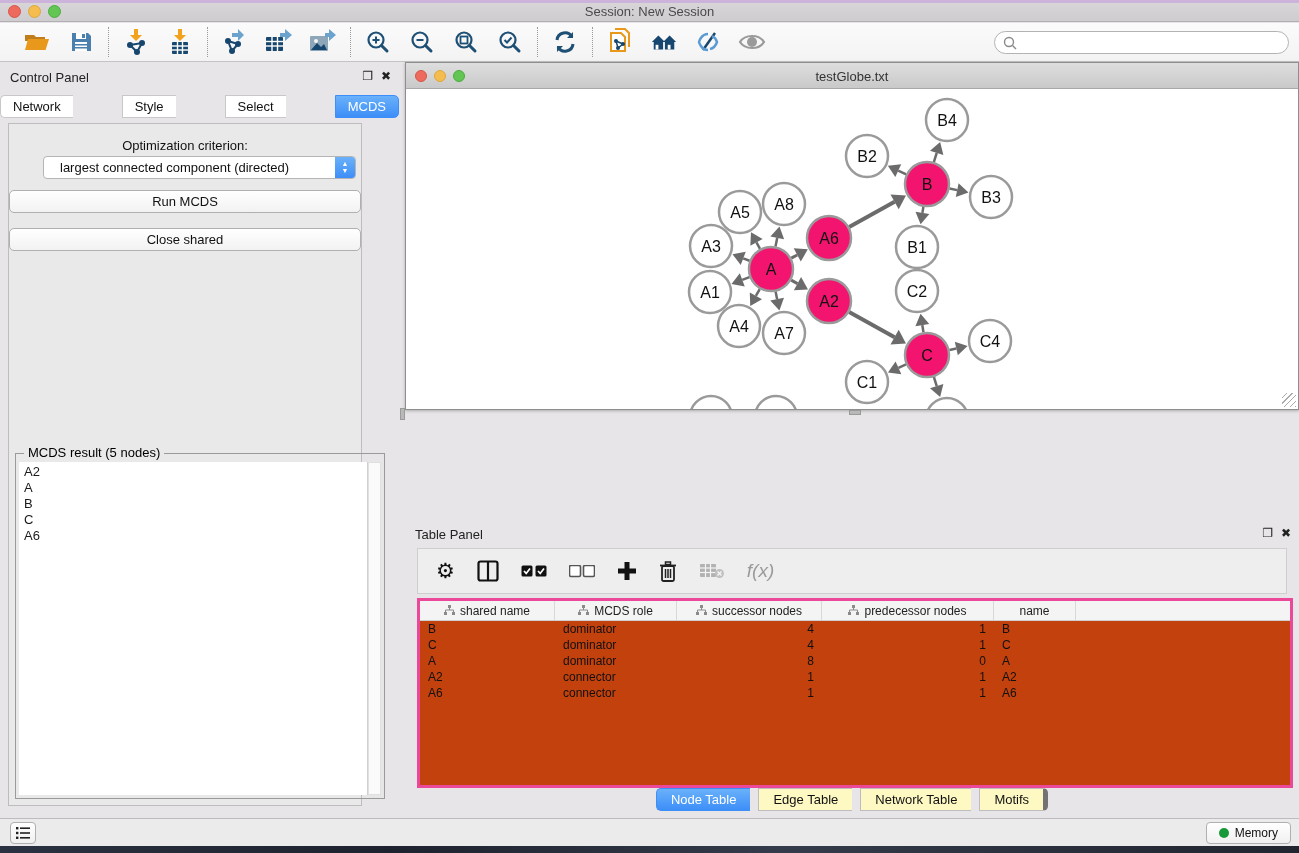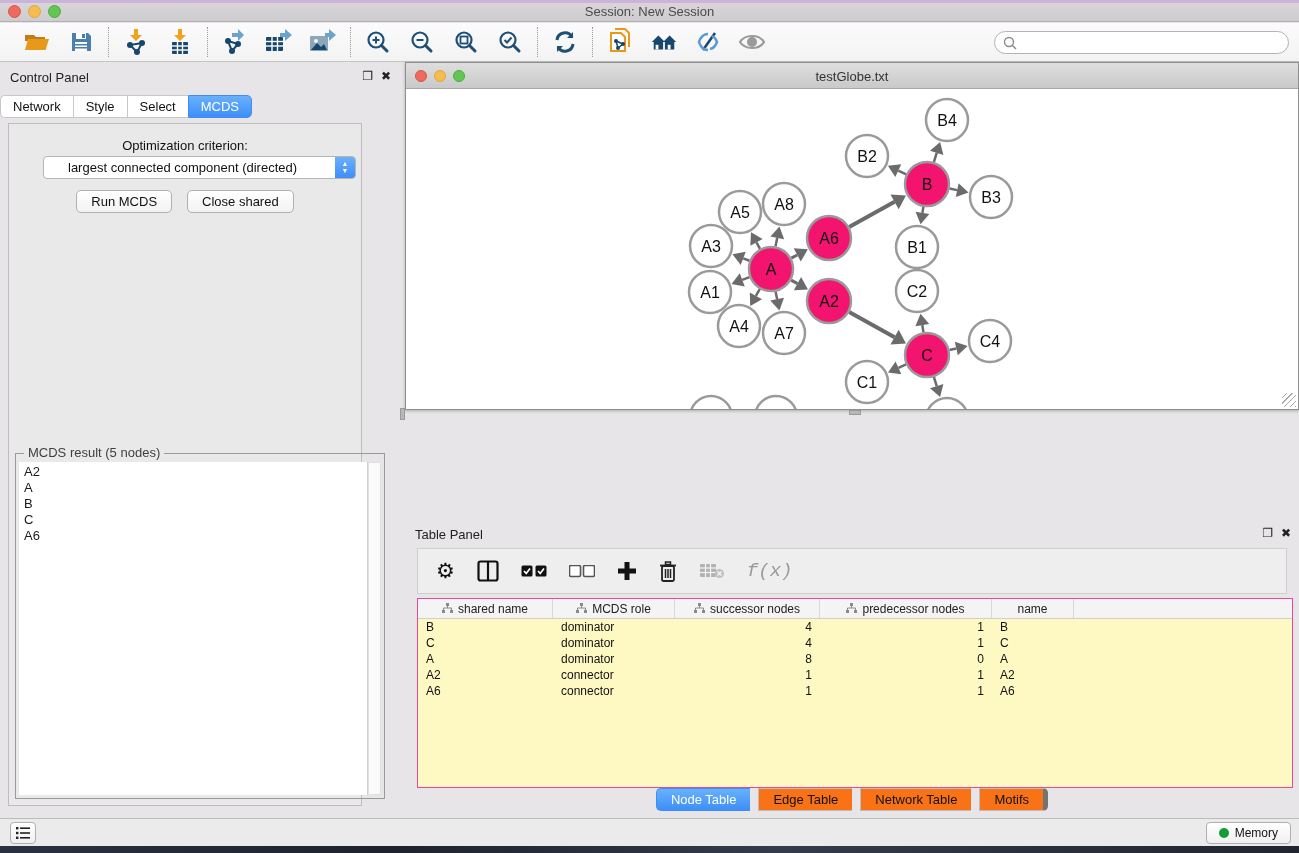--- a/index.html
+++ b/index.html
@@ -26,39 +26,39 @@
   .tb-sep { width:1px; height:30px; border-left:1px dotted #9a9a9a; }
   .tb-btn { width:28px; height:28px; display:flex; align-items:center; justify-content:center; cursor:default; }
   .search-wrap { position:absolute; right:10px; top:8px; width:295px; height:23px; background:#fff;
     border:1px solid #b3b3b3; border-radius:12px; display:flex; align-items:center; padding:0 8px; }
   .search-wrap input { border:none; outline:none; flex:1; font-size:12px; background:transparent; font-family:"Liberation Sans",sans-serif; }
 
   
   .control-panel { position:absolute; left:0; top:63px; width:399px; height:755px; background:#e7e5e7; }
   .panel-head { position:relative; height:26px; padding:7px 10px 0 10px; font-size:13px; color:#222; }
   .panel-head .ph-icons { position:absolute; right:8px; top:6px; display:flex; gap:8px; font-size:12px; color:#222; }
-  .cp-tabs { display:flex; justify-content:flex-start; margin-top:6px; }
+  .cp-tabs { display:flex; justify-content:space-between; margin-top:6px; }
   .cp-tab { background:#fff; border:1px solid #c8c8c8; border-right:none; padding:3px 12px; font-size:13px; color:#111; }
   .cp-tab:first-child { border-radius:5px 0 0 5px; }
   .cp-tab:last-child { border-radius:0 5px 5px 0; border-right:1px solid #c8c8c8; }
   .cp-tab.active { background:linear-gradient(#6ab1fa,#3d8ef8); color:#fff; border-color:#3d8ef8; }
   .cp-content { position:absolute; left:8px; top:60px; width:354px; height:683px;
     background:#e9e9e9; border:1px solid #bdbdbd; }
   .opt-label { text-align:center; margin-top:14px; font-size:13px; color:#111; }
   .combo { position:absolute; left:34px; top:32px; width:313px; height:23px; background:#fff;
     border:1px solid #b5b5b5; border-radius:4px; display:flex; align-items:center; }
-  .combo .combo-text { flex:1; padding-left:24px; font-size:13px; color:#111; white-space:nowrap; overflow:hidden; }
+  .combo .combo-text { flex:1; padding-left:16px; font-size:13px; color:#111; white-space:nowrap; overflow:hidden; }
   .combo .combo-step { width:20px; height:21px; background:linear-gradient(#6ab1fa,#3d8ef8);
     border-radius:0 3px 3px 0; display:flex; flex-direction:column; align-items:center; justify-content:center; gap:1px; }
   .combo .combo-step span { color:#fff; font-size:7px; line-height:6px; }
-  .btn-row { position:absolute; left:0; top:66px; width:100%; display:flex; justify-content:center; gap:15px; }
+  .btn-row { position:absolute; left:0; top:66px; width:100%; display:flex; justify-content:center; gap:15px;flex-direction:column; }
   .push-btn { background:linear-gradient(#ffffff,#f2f2f2); border:1px solid #b0b0b0; border-radius:5px;
     padding:3px 14px; font-size:13px; color:#111; }
   .result-box { position:absolute; left:6px; top:329px; width:370px; height:346px; border:1px solid #9a9a9a; }
-  .result-legend { position:absolute; left:8px; top:-9px; background:#e9e9e9; padding:0 4px; font-size:13px; color:#404040; }
+  .result-legend { position:absolute; left:8px; top:-9px; background:#e9e9e9; padding:0 4px; font-size:13px; color:#000000; }
   .result-list { position:absolute; left:3px; top:8px; right:16px; bottom:3px; background:#fff;
     border-right:1px solid #d0d0d0; font-size:13px; padding:2px 0 0 5px; line-height:16px; }
   .result-scroll { position:absolute; top:8px; right:3px; bottom:3px; width:13px; background:#fafafa; border:1px solid #e0e0e0; }
 
   
   .net-window { position:absolute; left:405px; top:62px; width:894px; height:348px;
     background:#fff; border:1px solid #8e8e8e; box-shadow:0 1px 3px rgba(0,0,0,.25); }
   .net-titlebar { position:relative; height:26px; background:linear-gradient(#dedede,#c9c9c9); border-bottom:1px solid #a8a8a8; }
   .net-titlebar .lights { top:7px; left:9px; }
   .net-titlebar .light { width:12px; height:12px; }
@@ -67,31 +67,31 @@
   .resize-grip { position:absolute; right:2px; bottom:2px; width:14px; height:14px;
     background:repeating-linear-gradient(135deg, transparent 0 3px, #aaa 3px 4px); }
   .vscroll-thumb { position:absolute; left:-6px; top:345px; width:5px; height:12px; background:#b8b8b8; border:1px solid #9a9a9a; }
   .hscroll-thumb { position:absolute; left:443px; bottom:-6px; width:12px; height:5px; background:#b8b8b8; border:1px solid #9a9a9a; }
 
   
   .table-panel { position:absolute; left:405px; top:520px; width:894px; height:295px; background:#e7e5e7; }
   .tp-toolbar { position:absolute; left:12px; top:28px; width:870px; height:46px;
     background:#eeeeee; border:1px solid #cfcfcf; display:flex; align-items:center; gap:22px; padding-left:18px; }
   .tp-icon { display:flex; align-items:center; justify-content:center; height:28px; }
-  .fx-label { font-family:Liberation Mono, monospace; font-style:italic; font-size:19px; color:#9a9a9a; }
+  .fx-label { font-family:Liberation Sans, sans-serif; font-style:italic; font-size:19px; color:#9a9a9a; }
   .gear-glyph { font-size:21px; color:#111; line-height:22px; }
-  .data-table { position:absolute; left:12px; top:78px; width:876px; height:190px; background:#fef9c3; border:1px solid #ec4899; overflow:hidden; }
+  .data-table { position:absolute; left:12px; top:78px; width:876px; height:190px; background:#c2410c; border:3px solid #ec4899; overflow:hidden; }
   .dt-header { display:flex; height:20px; background:#f4f4f4; border-bottom:1px solid #cfcfcf; }
   .dt-th { display:flex; align-items:center; justify-content:center; gap:5px; font-size:12px; color:#222;
     border-right:1px solid #d8d8d8; position:relative; }
   .dt-row { display:flex; height:16px; align-items:center; }
   .dt-td { font-size:12px; color:#111; padding:0 8px; white-space:nowrap; overflow:hidden; }
   .dt-td.num { text-align:right; }
   .tp-tabs { position:absolute; left:0; right:0; bottom:4px; display:flex; justify-content:center;gap:8px; }
-  .tp-tab { background:#f97316; border:1px solid #bdbdbd; border-right:none; padding:3px 14px; font-size:13px; color:#111; }
+  .tp-tab { background:#fef9c3; border:1px solid #bdbdbd; border-right:none; padding:3px 14px; font-size:13px; color:#111; }
   .tp-tab:first-child { border-radius:5px 0 0 5px; }
   .tp-tab:last-child { border-radius:0 5px 5px 0; border-right:5px solid #737373; }
   .tp-tab.active { background:linear-gradient(#6ab1fa,#3d8ef8); color:#fff; border-color:#3d8ef8; }
 
   
   .statusbar { position:absolute; left:0; top:818px; width:1299px; height:28px;
     background:#ebebeb; border-top:1px solid #bcbcbc; }
   .list-btn { position:absolute; left:10px; top:3px; width:26px; height:22px; background:linear-gradient(#fff,#f0f0f0);
     border:1px solid #b0b0b0; border-radius:4px; display:flex; align-items:center; justify-content:center; }
   .memory-btn { position:absolute; right:8px; top:3px; height:22px; background:linear-gradient(#fff,#f0f0f0);

